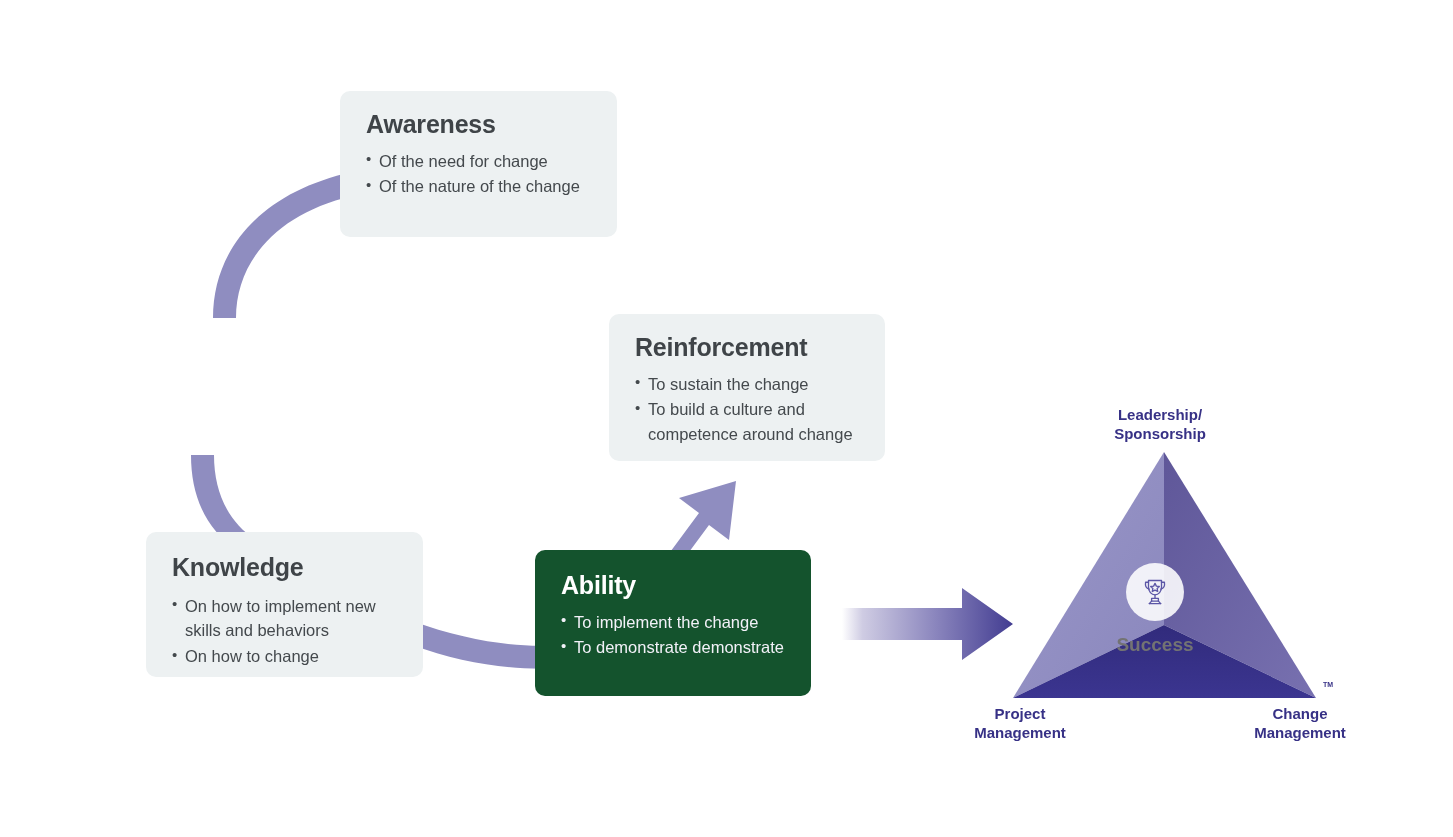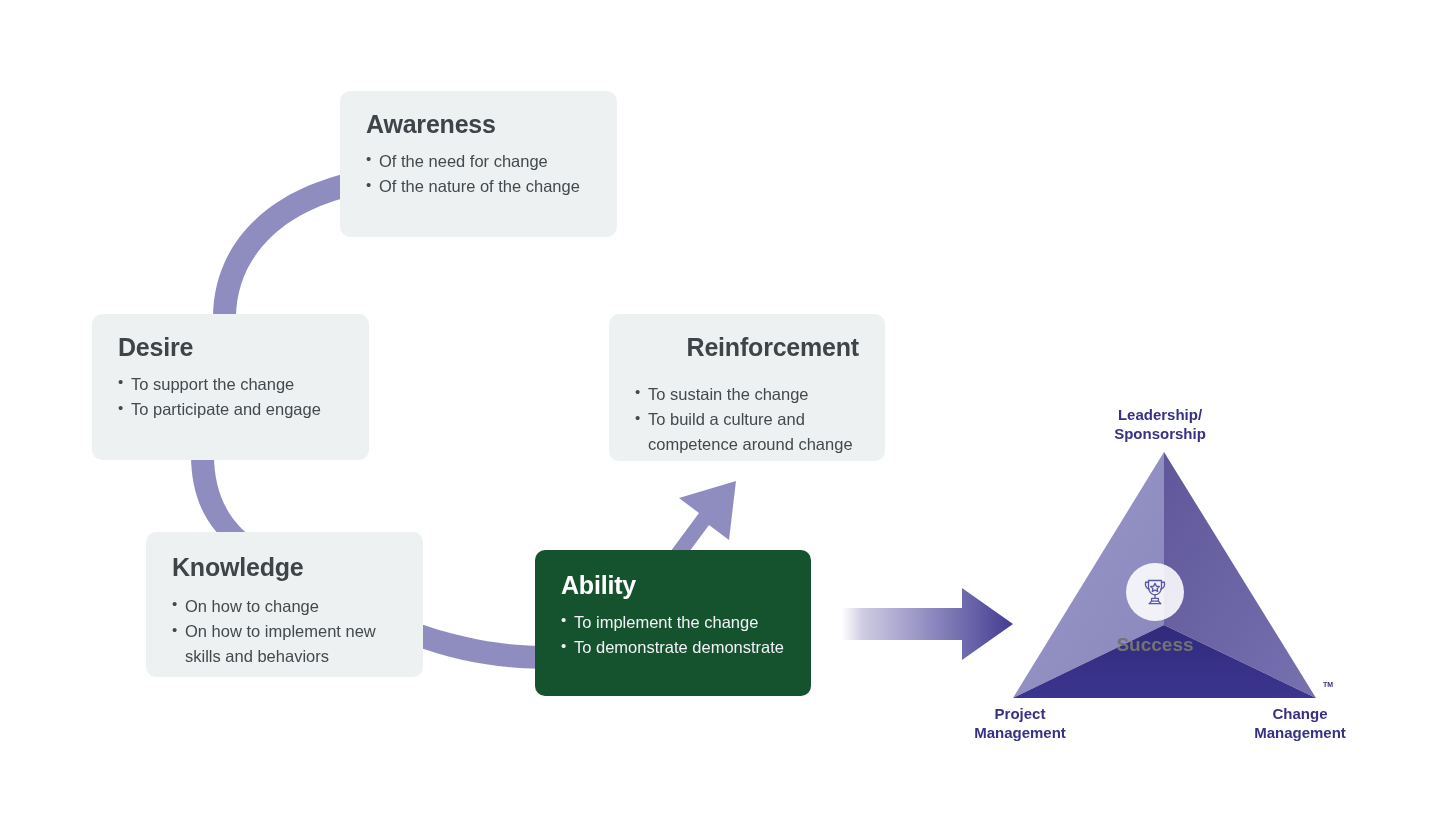--- a/index.html
+++ b/index.html
@@ -81,21 +81,21 @@
   #card-desire       { left: 92px;  top: 314px; width: 277px; height: 146px; }
   #card-knowledge    { left: 146px; top: 532px; width: 277px; height: 145px; }
   #card-ability      { left: 535px; top: 550px; width: 276px; height: 146px; }
   #card-reinforcement{ left: 609px; top: 314px; width: 276px; height: 147px; }
 
   #card-awareness .card-title { margin-bottom: 10px; }
   #card-knowledge { padding-top: 22px; }
   #card-knowledge .card-title { margin-bottom: 12px; }
   #card-ability   { padding-top: 22px; }
   #card-ability .card-title { margin-bottom: 10px; }
-  #card-reinforcement .card-title { margin-bottom: 20px; text-align: right; }
+  #card-reinforcement .card-title { margin-bottom: 10px; }
   #card-desire .card-title { margin-bottom: 10px; }
 
   
   .triangle-block {
     position: absolute;
     left: 930px;
     top: 397px;
     width: 470px;
     height: 360px;
     z-index: 3;
@@ -229,33 +229,26 @@
   </svg>
 
   <div class="card" id="card-awareness">
     <div class="card-title">Awareness</div>
     <ul class="card-list">
       <li>Of the need for change</li>
       <li>Of the nature of the change</li>
     </ul>
   </div>
 
-  <div class="card" id="card-desire">
-    <div class="card-title">Desire</div>
-    <ul class="card-list">
-      <li>To support the change</li>
-      <li>To participate and engage</li>
-    </ul>
-  </div>
 
   <div class="card" id="card-knowledge">
     <div class="card-title">Knowledge</div>
     <ul class="card-list">
+      <li>On how to implement new skills and behaviors</li>
       <li>On how to change</li>
-      <li>On how to implement new skills and behaviors</li>
     </ul>
   </div>
 
   <div class="card accent" id="card-ability">
     <div class="card-title">Ability</div>
     <ul class="card-list">
       <li>To implement the change</li>
       <li>To demonstrate demonstrate</li>
     </ul>
   </div>

